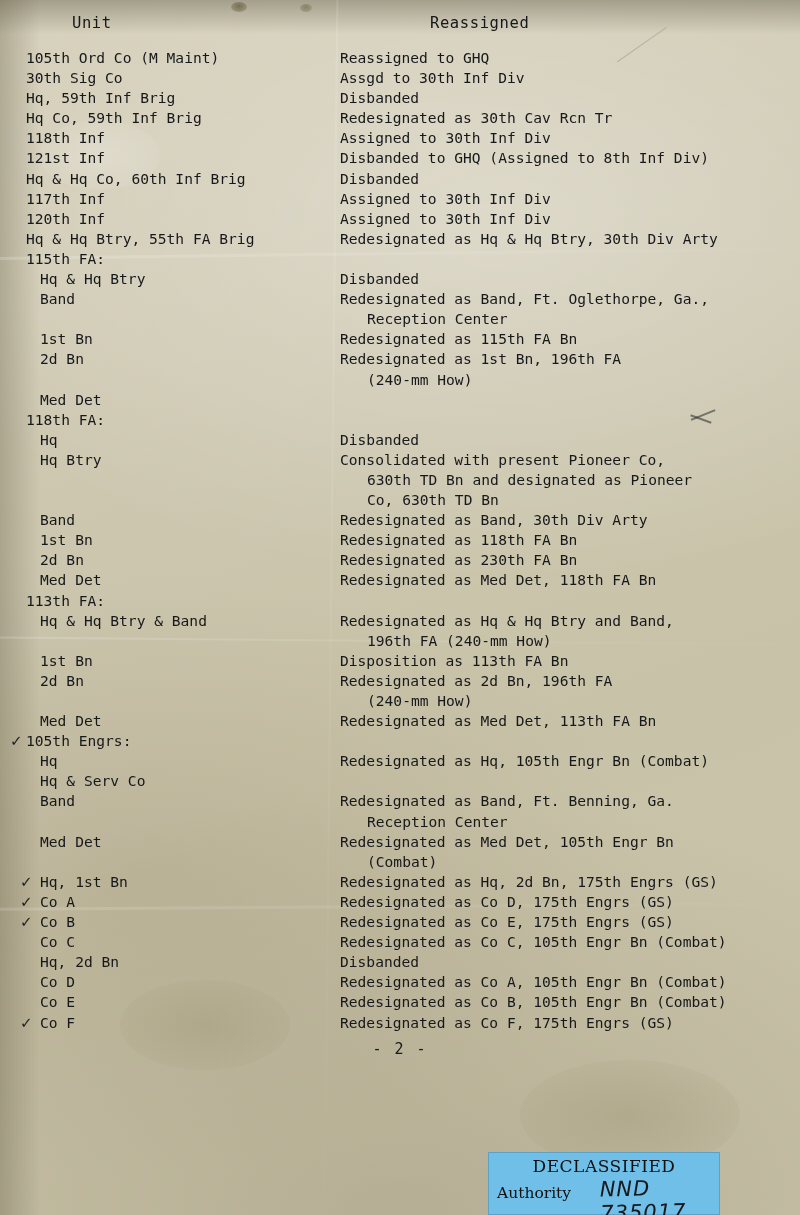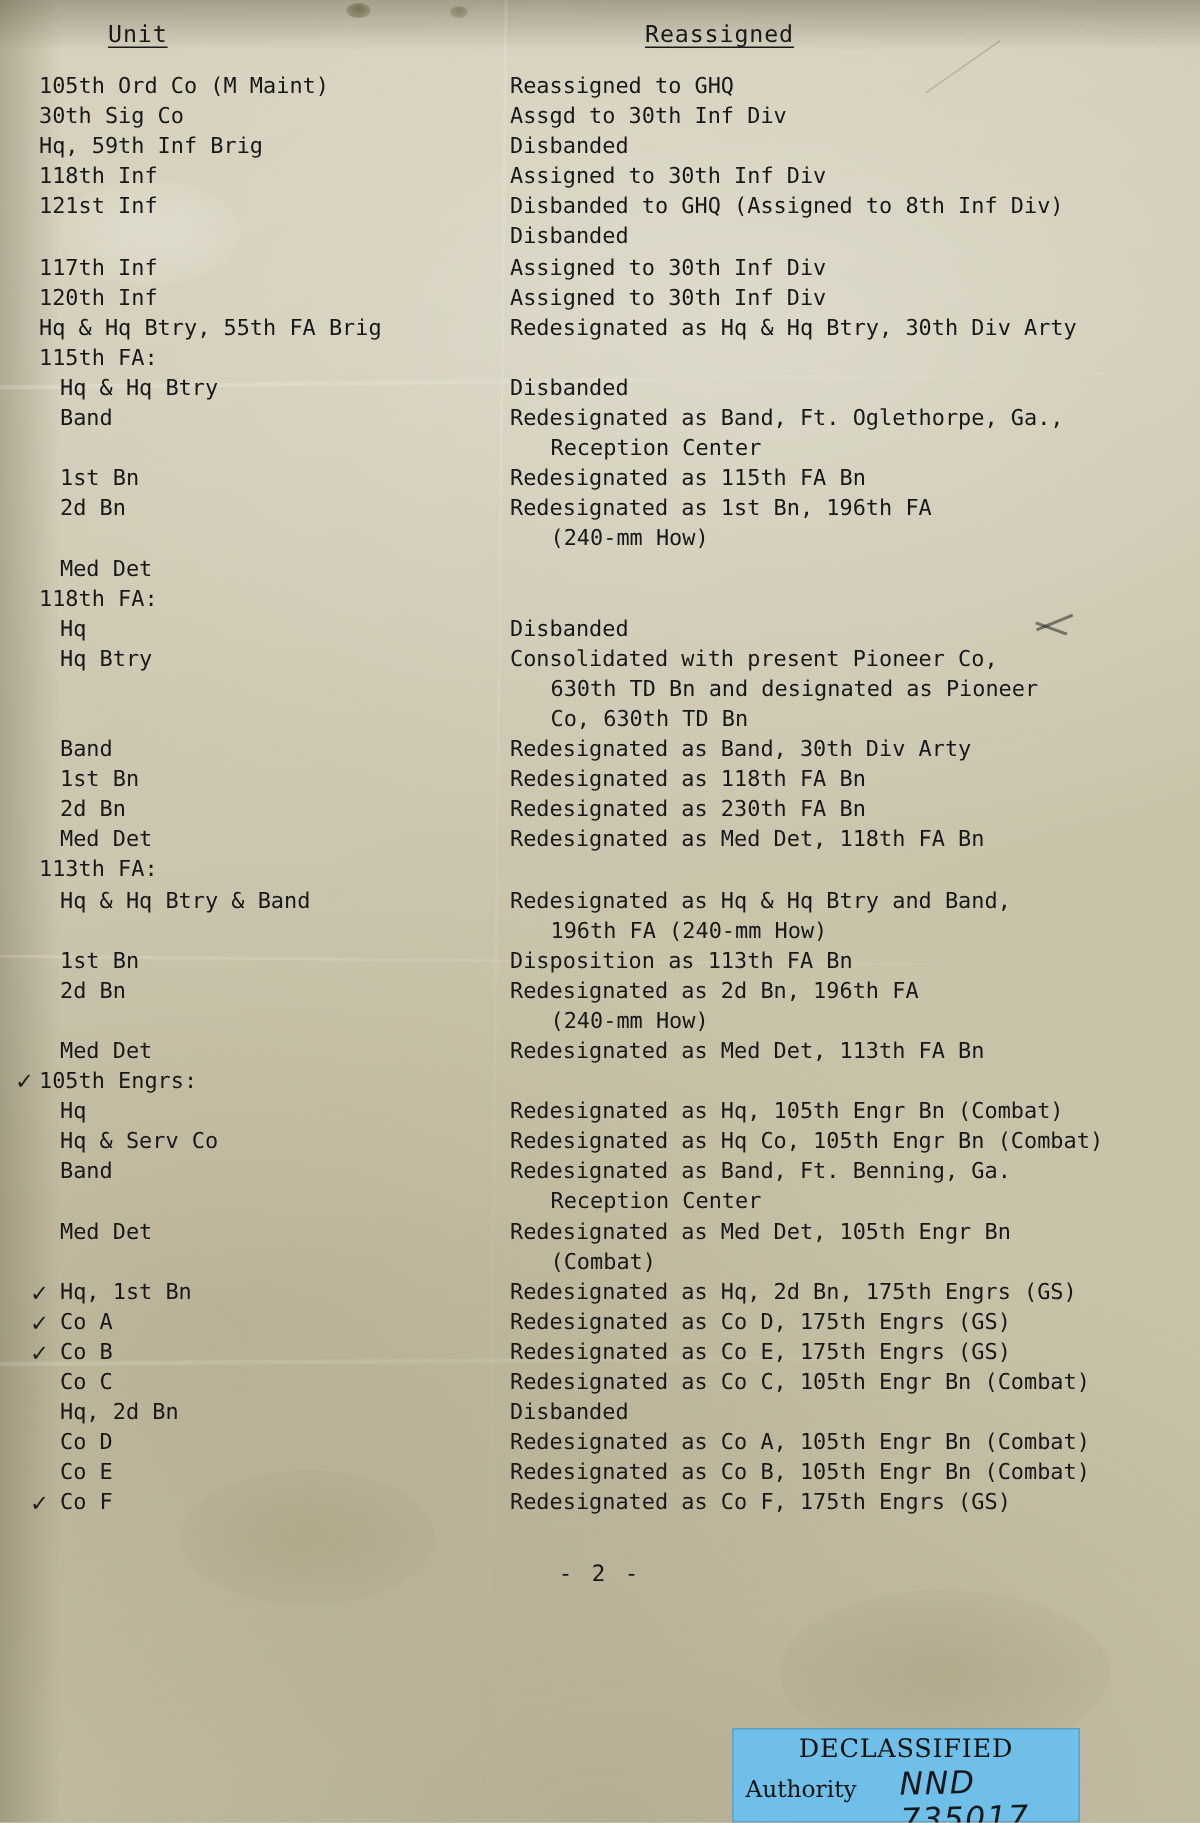--- a/index.html
+++ b/index.html
@@ -55,21 +55,20 @@
   }
   .p1 { left: 231px; top: 2px; }
   .p2 { left: 300px; top: 4px; width: 12px; height: 8px; opacity: .6; }
 
   
   .hdr {
     position: absolute;
     top: 14px;
     font-size: 15.5px;
     letter-spacing: .6px;
-    text-decoration: underline;
     text-underline-offset: 3px;
   }
   .hdr-unit { left: 72px; }
   .hdr-disp { left: 430px; }
 
   .body-area {
     position: absolute;
     left: 0;
     top: 48px;
     width: 800px;
@@ -191,23 +190,24 @@
   <div class="hdr hdr-disp">Reassigned</div>
 
   <div class="scratch s1"></div>
   <div class="scratch s2"></div>
   <div class="scratch s3"></div>
 
   <div class="body-area" id="rows">
       <div class="row"><span class="unit">105th Ord Co (M Maint)</span><span class="disp">Reassigned to GHQ</span></div>
       <div class="row"><span class="unit">30th Sig Co</span><span class="disp">Assgd to 30th Inf Div</span></div>
       <div class="row"><span class="unit">Hq, 59th Inf Brig</span><span class="disp">Disbanded</span></div>
+      <div class="row"><span class="unit">Hq Co, 59th Inf Brig</span><span class="disp">Redesignated as 30th Cav Rcn Tr</span></div>
       <div class="row"><span class="unit">118th Inf</span><span class="disp">Assigned to 30th Inf Div</span></div>
       <div class="row"><span class="unit">121st Inf</span><span class="disp">Disbanded to GHQ (Assigned to 8th Inf Div)</span></div>
-      <div class="row"><span class="disp">Disbanded</span></div>
+      <div class="row"><span class="unit">Hq &amp; Hq Co, 60th Inf Brig</span><span class="disp">Disbanded</span></div>
       <div class="row"><span class="unit">117th Inf</span><span class="disp">Assigned to 30th Inf Div</span></div>
       <div class="row"><span class="unit">120th Inf</span><span class="disp">Assigned to 30th Inf Div</span></div>
       <div class="row"><span class="unit">Hq &amp; Hq Btry, 55th FA Brig</span><span class="disp">Redesignated as Hq &amp; Hq Btry, 30th Div Arty</span></div>
       <div class="row"><span class="unit">115th FA:</span></div>
       <div class="row"><span class="unit indent1">Hq &amp; Hq Btry</span><span class="disp">Disbanded</span></div>
       <div class="row"><span class="unit indent1">Band</span><span class="disp">Redesignated as Band, Ft. Oglethorpe, Ga.,</span></div>
       <div class="row"><span class="cont">Reception Center</span></div>
       <div class="row"><span class="unit indent1">1st Bn</span><span class="disp">Redesignated as 115th FA Bn</span></div>
       <div class="row"><span class="unit indent1">2d Bn</span><span class="disp">Redesignated as 1st Bn, 196th FA</span></div>
       <div class="row"><span class="cont">(240-mm How)</span></div>
@@ -223,21 +223,21 @@
       <div class="row"><span class="unit indent1">Med Det</span><span class="disp">Redesignated as Med Det, 118th FA Bn</span></div>
       <div class="row"><span class="unit">113th FA:</span></div>
       <div class="row"><span class="unit indent1">Hq &amp; Hq Btry &amp; Band</span><span class="disp">Redesignated as Hq &amp; Hq Btry and Band,</span></div>
       <div class="row"><span class="cont">196th FA (240-mm How)</span></div>
       <div class="row"><span class="unit indent1">1st Bn</span><span class="disp">Disposition as 113th FA Bn</span></div>
       <div class="row"><span class="unit indent1">2d Bn</span><span class="disp">Redesignated as 2d Bn, 196th FA</span></div>
       <div class="row"><span class="cont">(240-mm How)</span></div>
       <div class="row"><span class="unit indent1">Med Det</span><span class="disp">Redesignated as Med Det, 113th FA Bn</span></div>
       <div class="row"><span class="checkmark" style="left: 10px;">✓</span><span class="unit">105th Engrs:</span></div>
       <div class="row"><span class="unit indent1">Hq</span><span class="disp">Redesignated as Hq, 105th Engr Bn (Combat)</span></div>
-      <div class="row"><span class="unit indent1">Hq &amp; Serv Co</span><span class="disp">Redesignated as Hq Co, 105th Engr Bn (Combat)</span></div>
+      <div class="row"><span class="unit indent1">Hq &amp; Serv Co</span></div>
       <div class="row"><span class="unit indent1">Band</span><span class="disp">Redesignated as Band, Ft. Benning, Ga.</span></div>
       <div class="row"><span class="cont">Reception Center</span></div>
       <div class="row"><span class="unit indent1">Med Det</span><span class="disp">Redesignated as Med Det, 105th Engr Bn</span></div>
       <div class="row"><span class="cont">(Combat)</span></div>
       <div class="row"><span class="checkmark" style="left: 20px;">✓</span><span class="unit indent1">Hq, 1st Bn</span><span class="disp">Redesignated as Hq, 2d Bn, 175th Engrs (GS)</span></div>
       <div class="row"><span class="checkmark" style="left: 20px;">✓</span><span class="unit indent1">Co A</span><span class="disp">Redesignated as Co D, 175th Engrs (GS)</span></div>
       <div class="row"><span class="checkmark" style="left: 20px;">✓</span><span class="unit indent1">Co B</span><span class="disp">Redesignated as Co E, 175th Engrs (GS)</span></div>
       <div class="row"><span class="unit indent1">Co C</span><span class="disp">Redesignated as Co C, 105th Engr Bn (Combat)</span></div>
       <div class="row"><span class="unit indent1">Hq, 2d Bn</span><span class="disp">Disbanded</span></div>
       <div class="row"><span class="unit indent1">Co D</span><span class="disp">Redesignated as Co A, 105th Engr Bn (Combat)</span></div>

